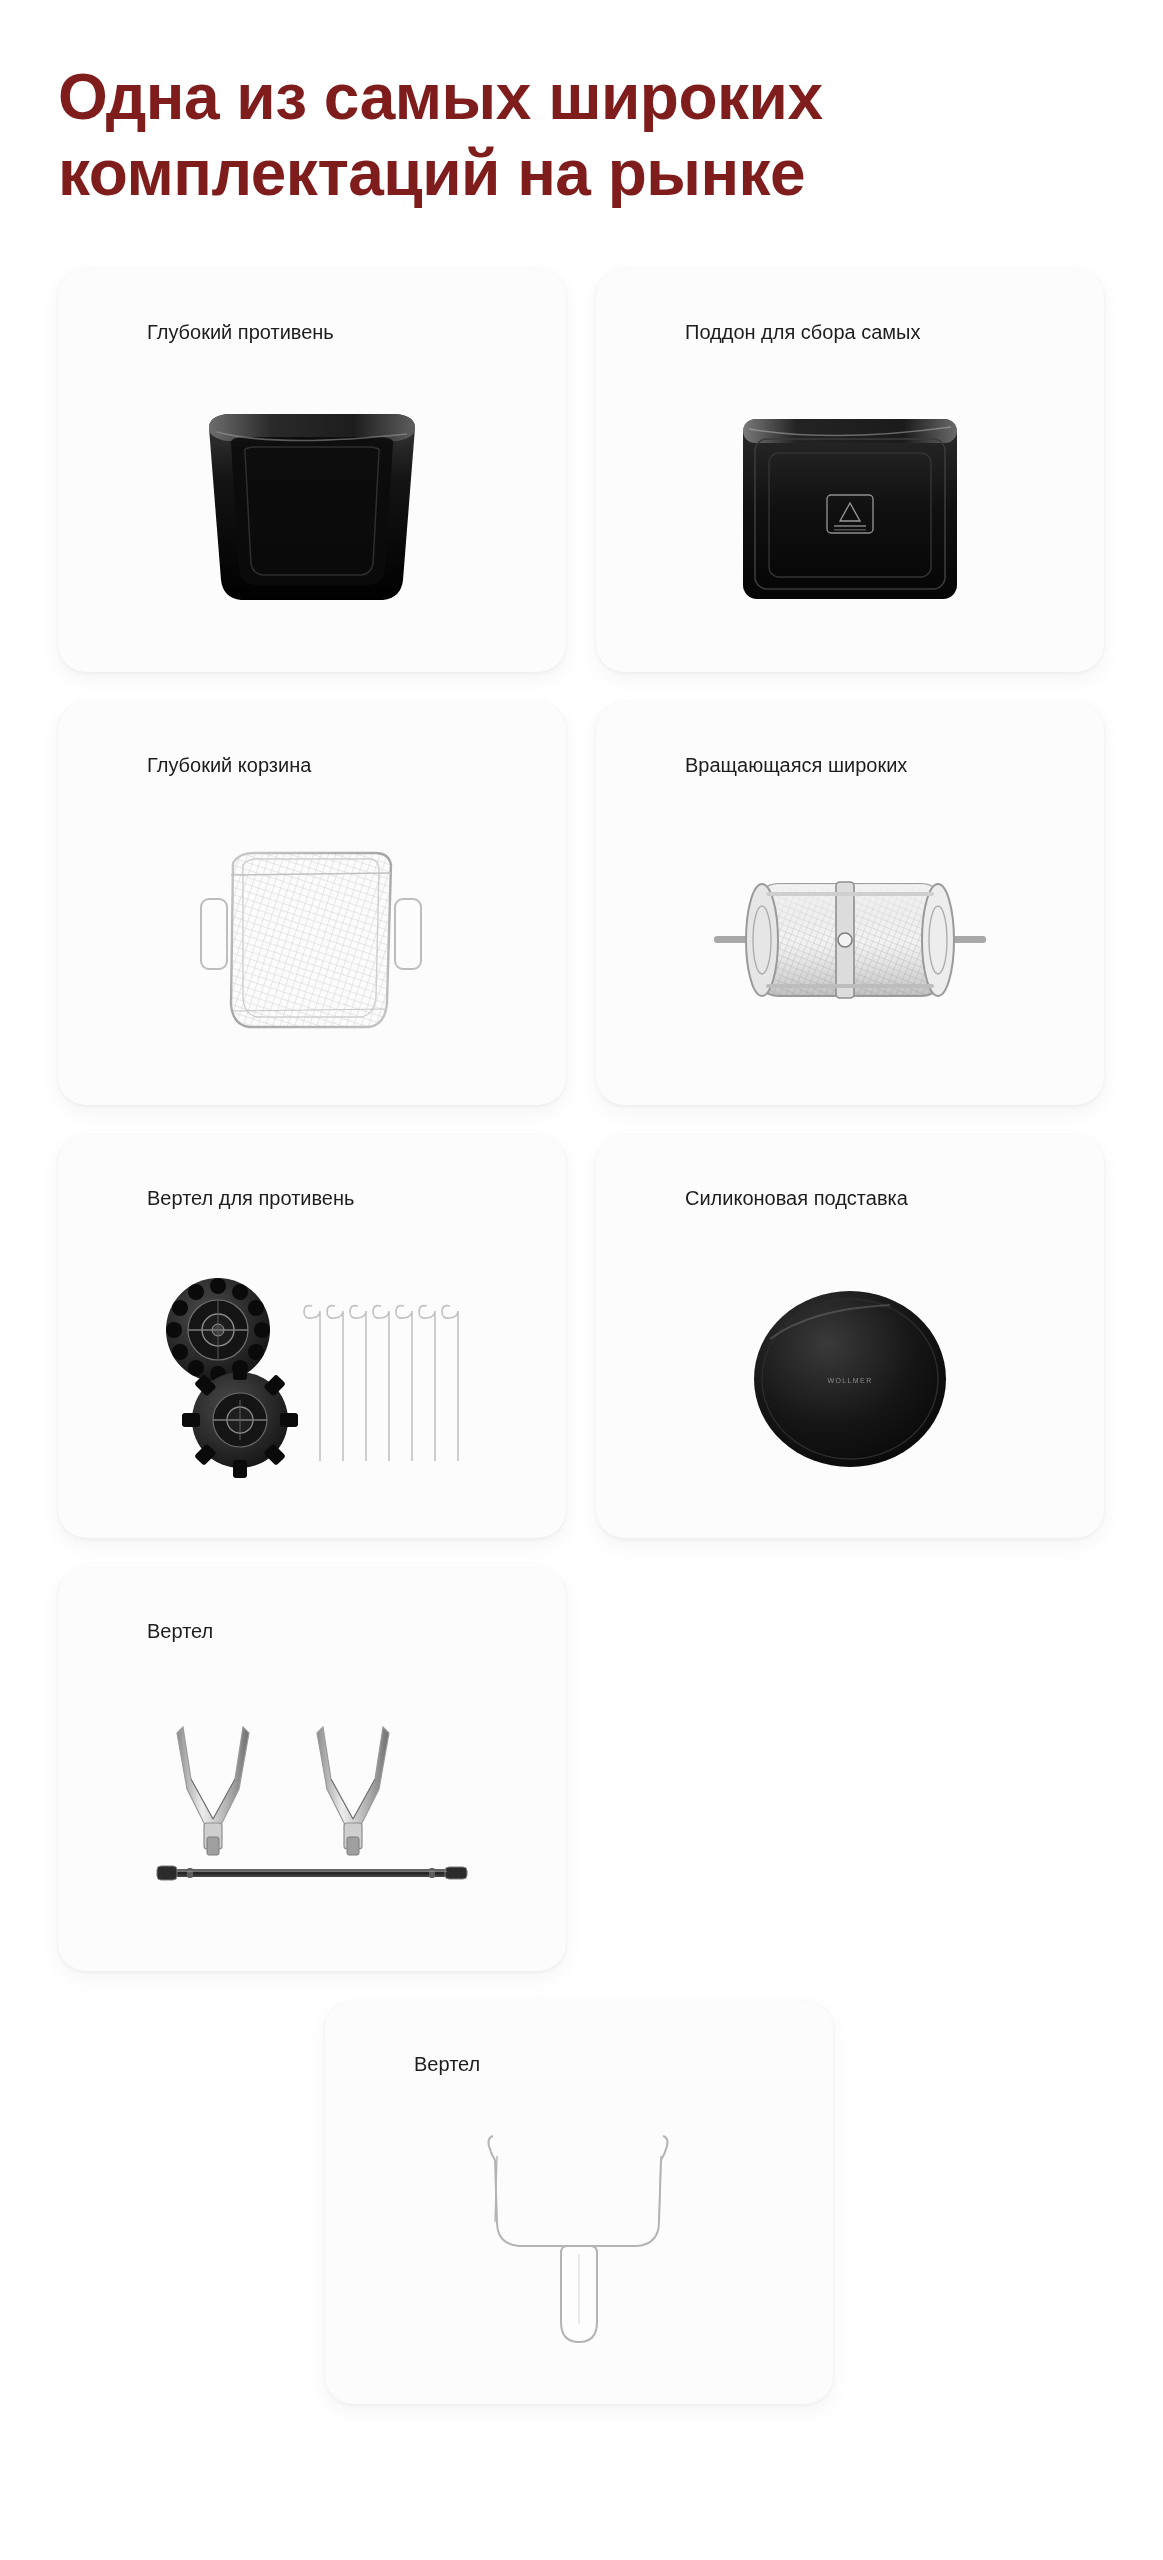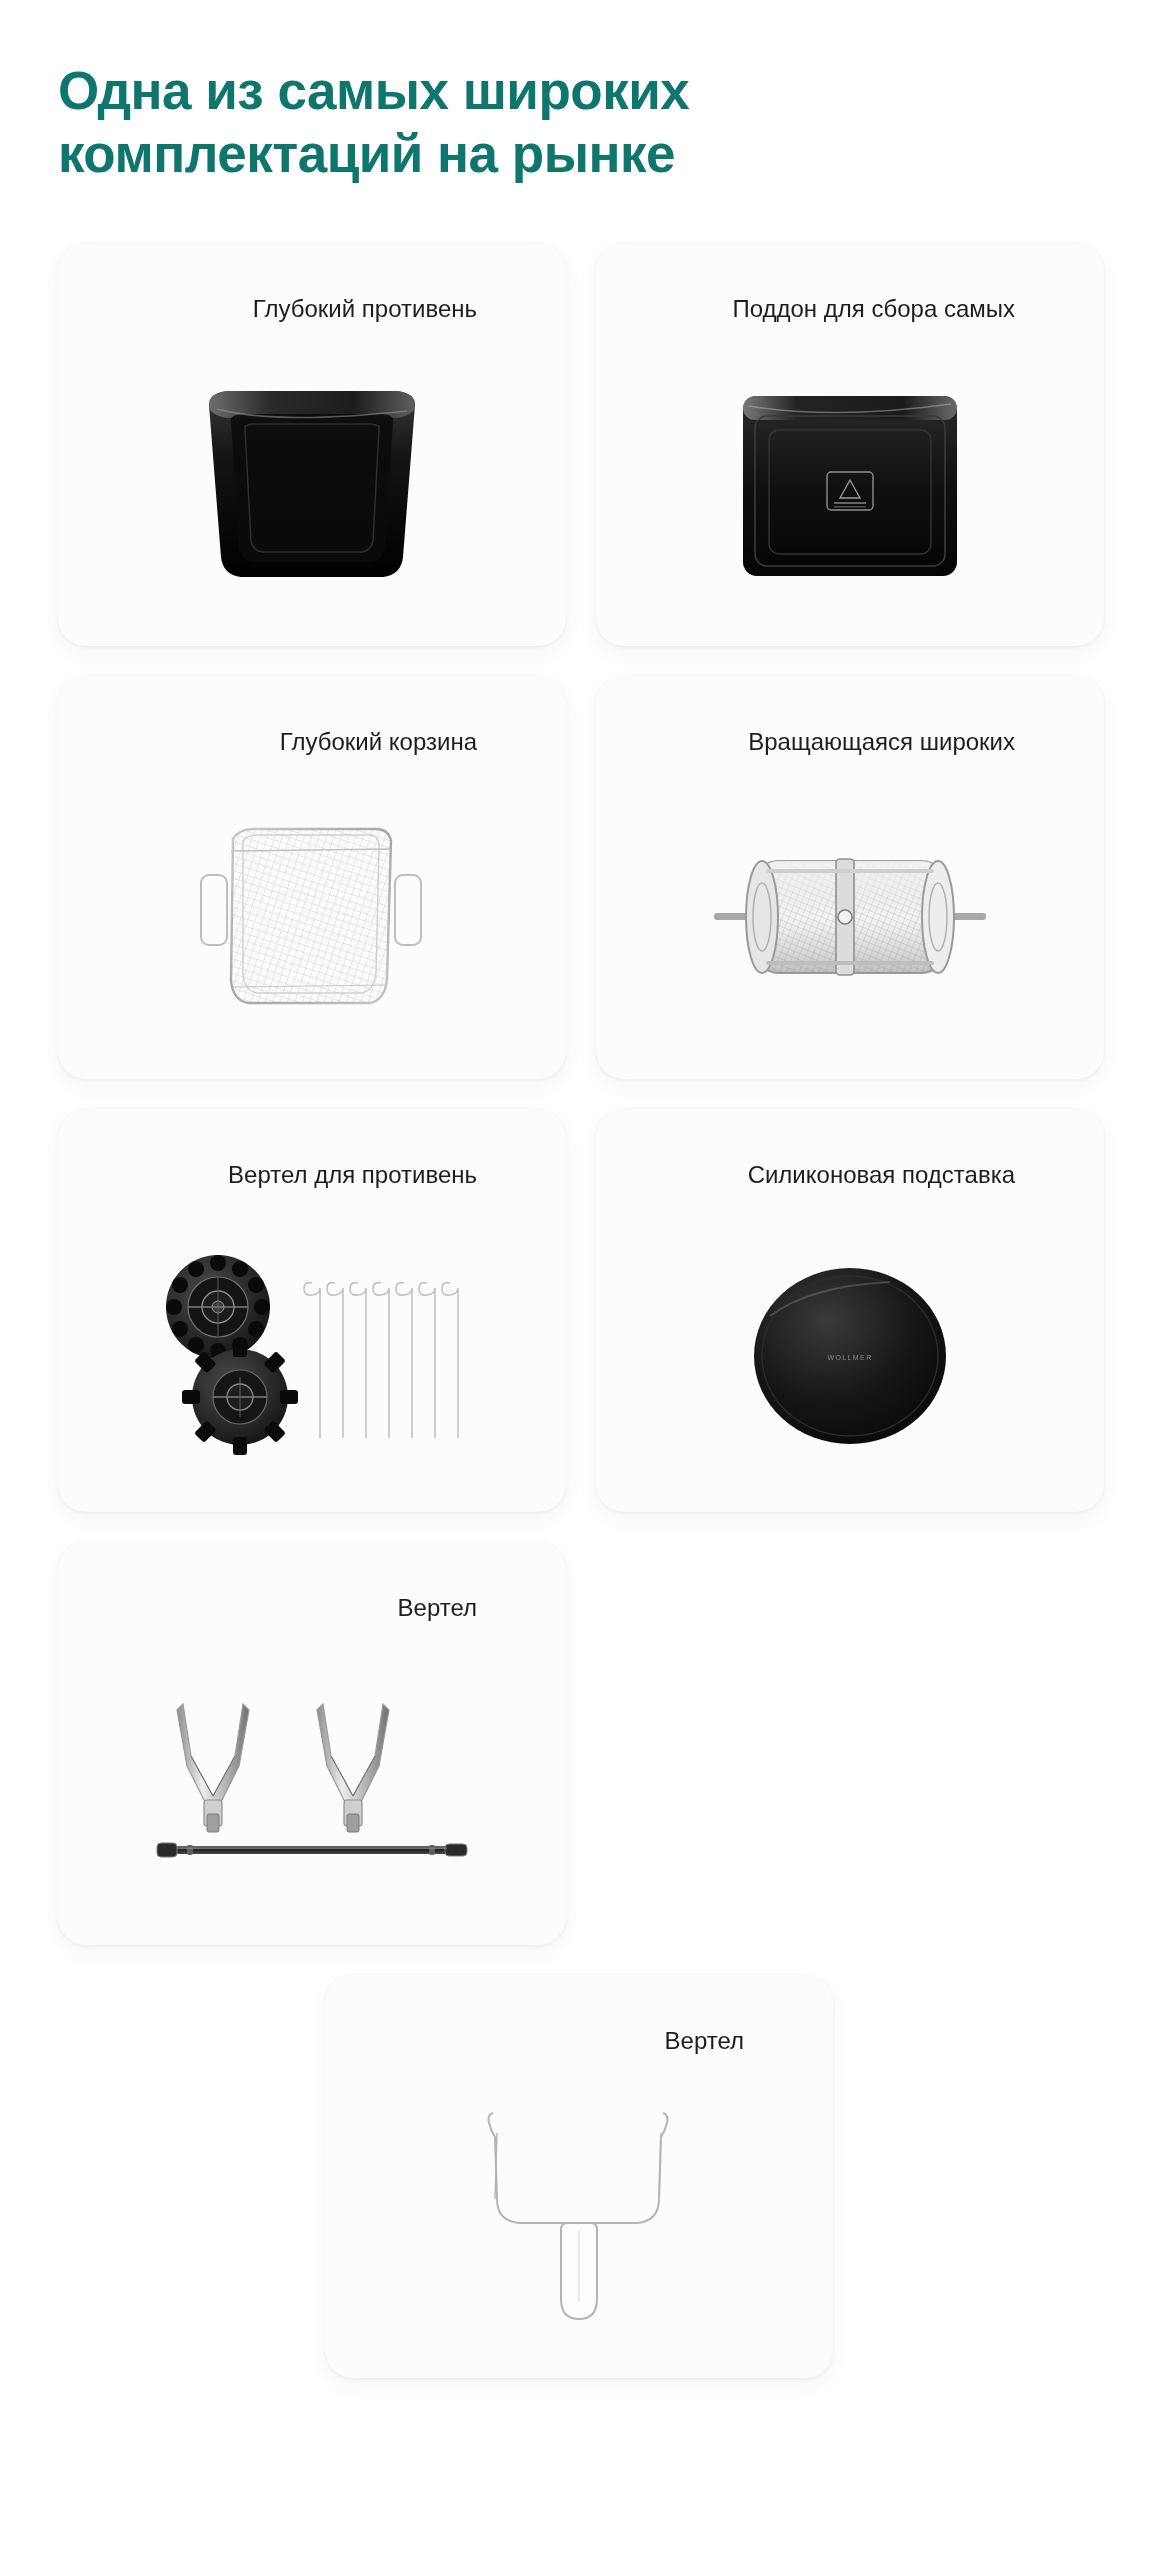--- a/index.html
+++ b/index.html
@@ -15,25 +15,25 @@
     color: #161616;
     -webkit-font-smoothing: antialiased;
   }
   .page {
     width: 1163px;
     padding: 40px 0 60px 0;
   }
   h1.headline {
     margin: 20px 0 0 58px;
     width: 1000px;
-    font-size: 53px;
+    font-size: 64px;
     line-height: 1.18;
     font-weight: 700;
     letter-spacing: -0.5px;
-    color: #0f766e;
+    color: #7f1d1d;
   }
   .grid {
     margin: 58px auto 0 auto;
     width: 1047px;
     display: flex;
     flex-wrap: wrap;
     gap: 30px 30px;
     justify-content: flex-start;
   }
   .card {
@@ -48,22 +48,22 @@
     flex-direction: column;
     align-items: center;
   }
   .card.full-center {
     margin-left: 267px;
     margin-right: 267px;
   }
   .card-title {
     margin-top: 50px;
     width: 330px;
-    text-align: right;
-    font-size: 24px;
+    text-align: left;
+    font-size: 20px;
     line-height: 1.35;
     font-weight: 400;
     color: #1d1d1d;
   }
   .art {
     flex: 1;
     width: 100%;
     display: flex;
     align-items: center;
     justify-content: center;

